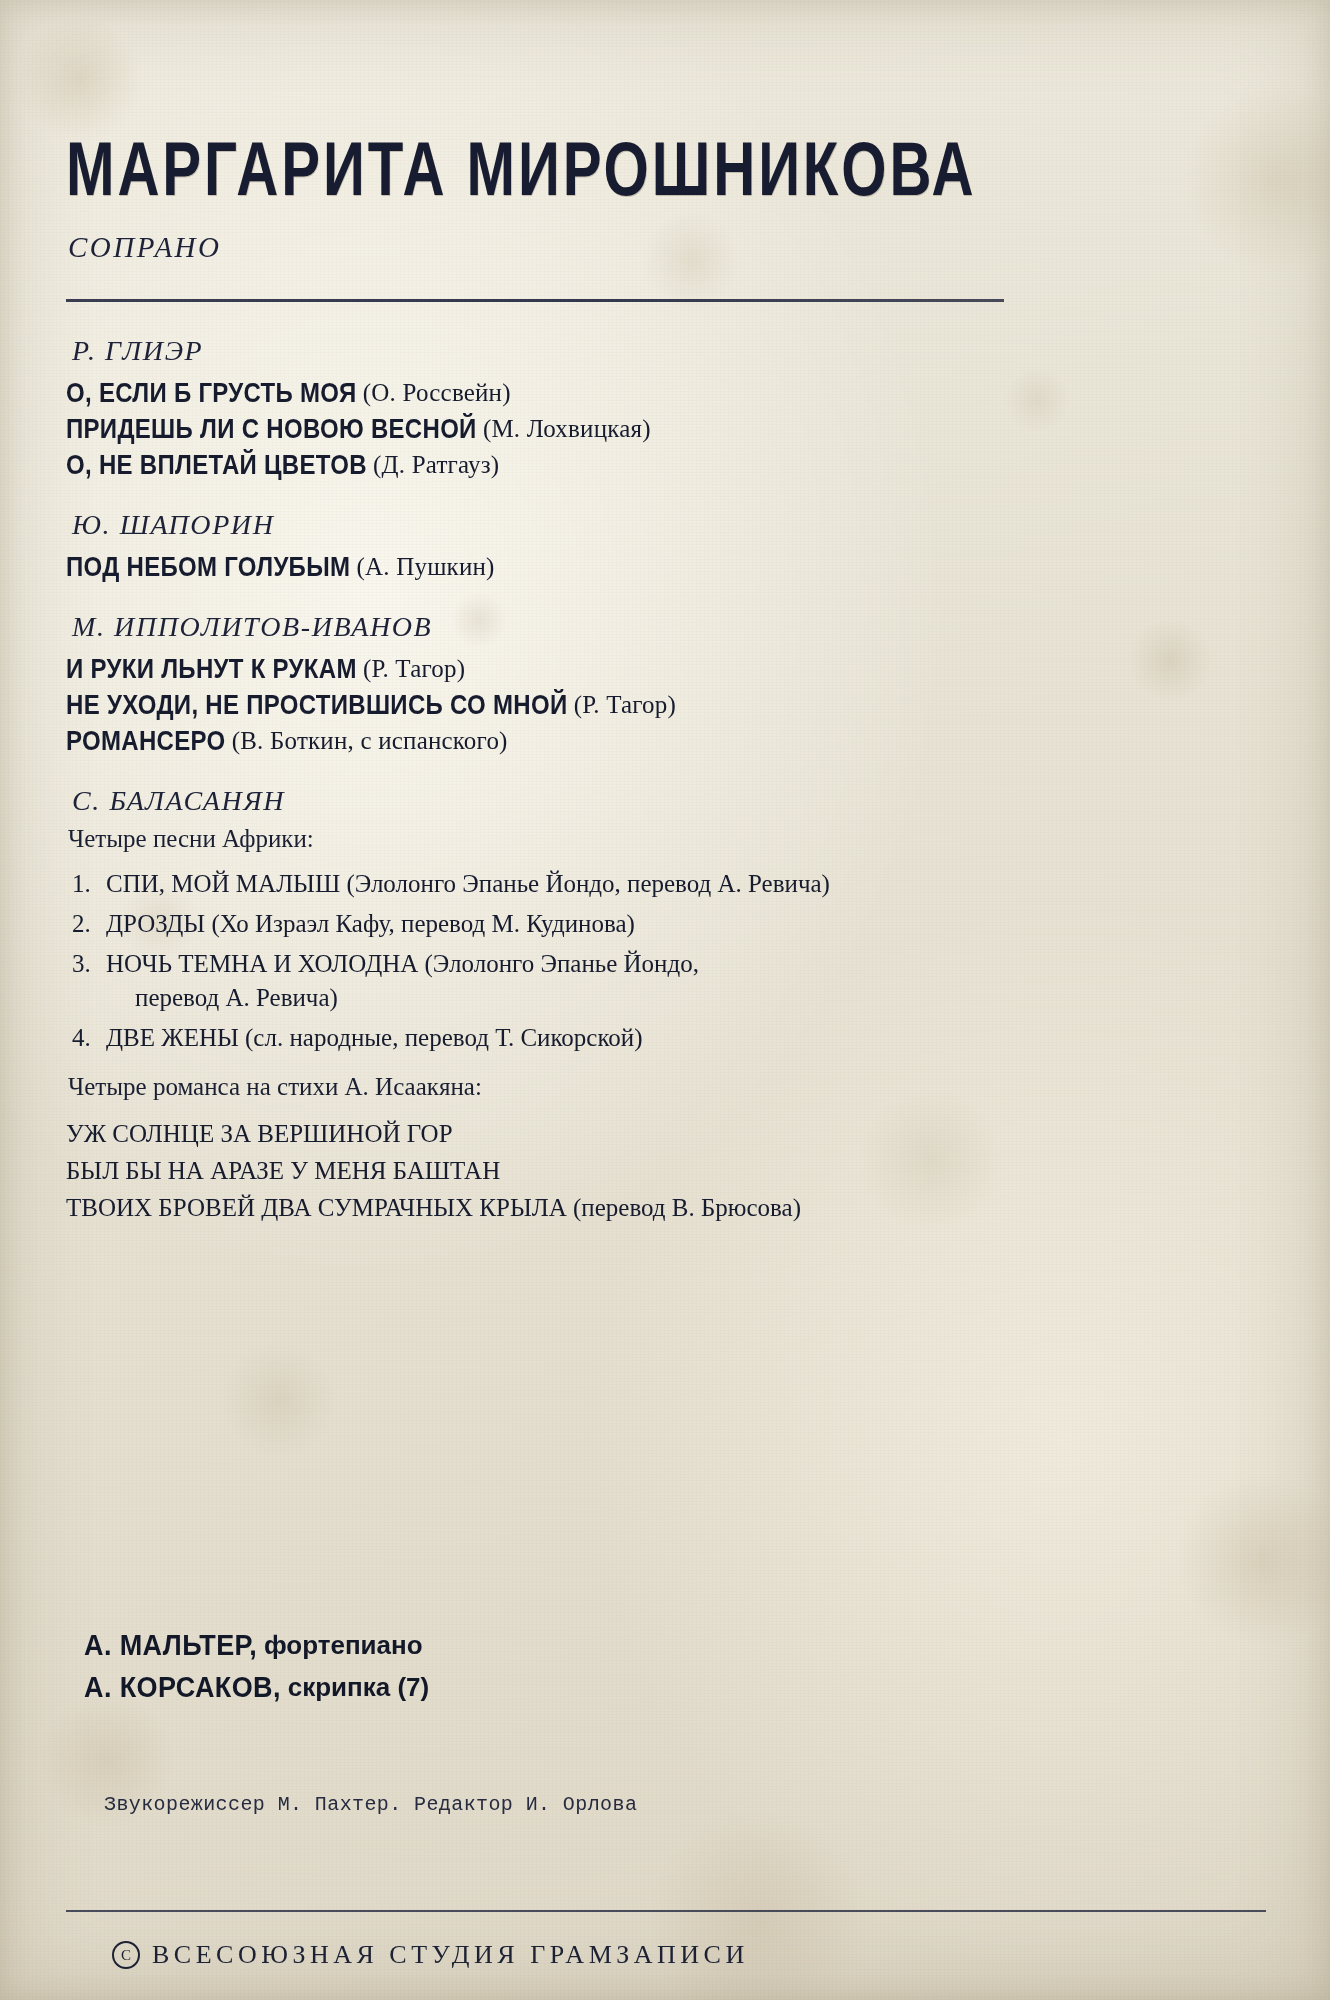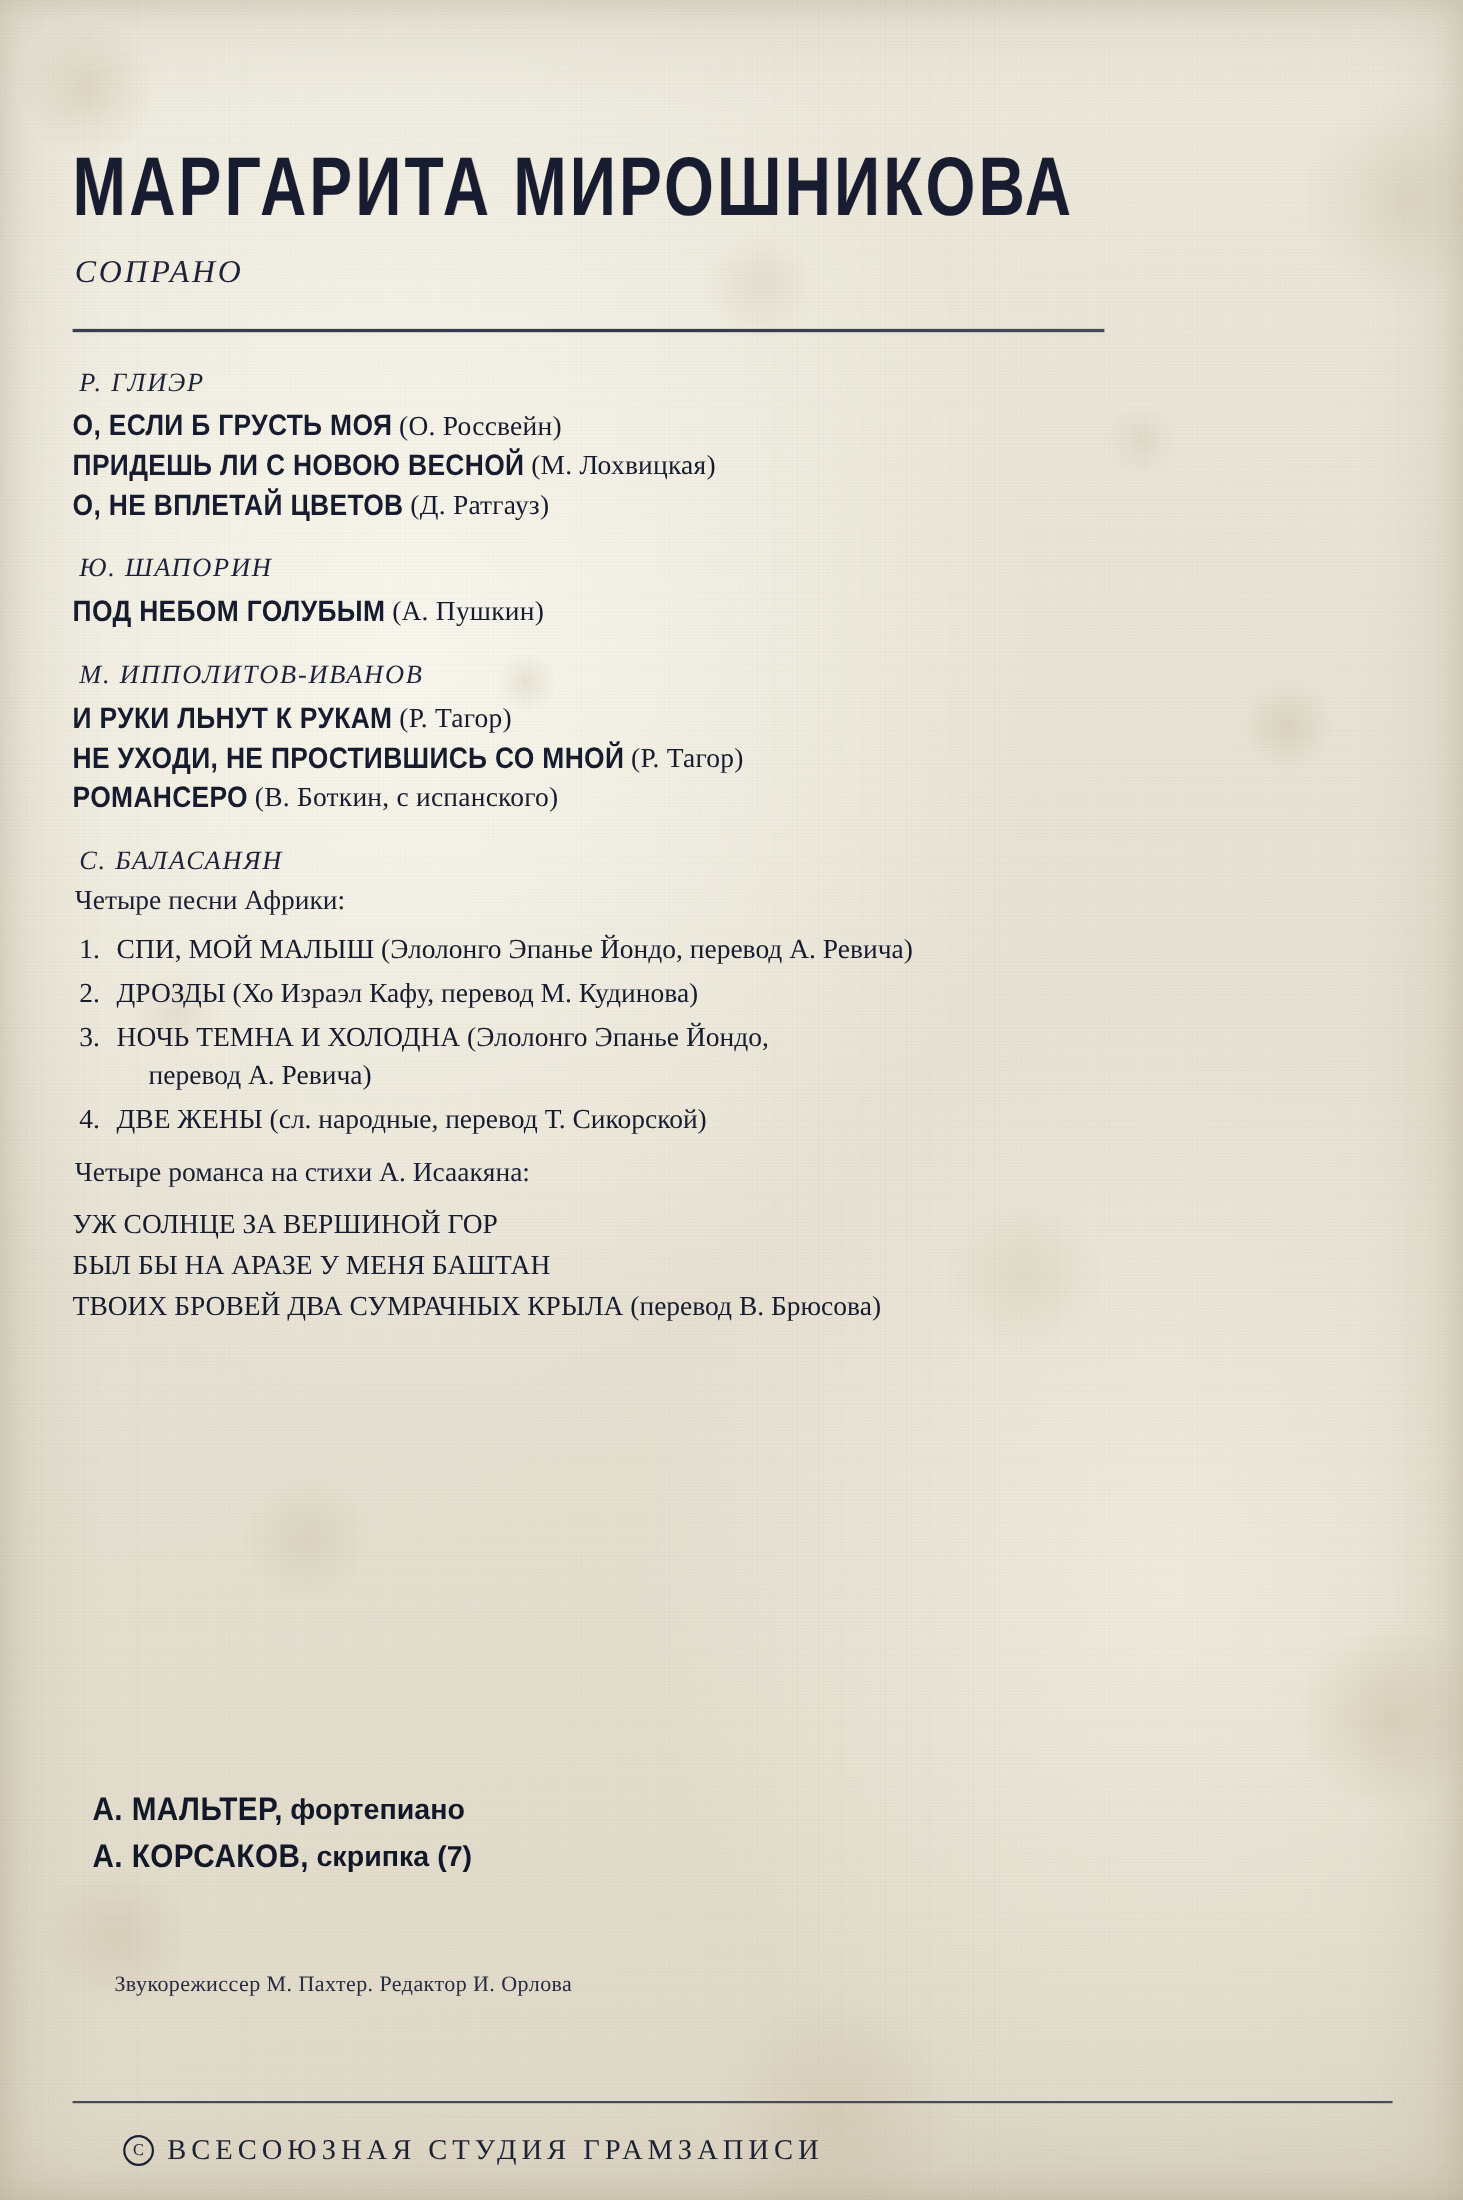--- a/index.html
+++ b/index.html
@@ -116,21 +116,21 @@
   #program {
     position: absolute;
     left: 66px;
     top: 335px;
     width: 1210px;
   }
 
   .composer {
     font-family: "Liberation Serif", serif;
     font-style: italic;
-    font-size: 24px;
+    font-size: 28px;
     letter-spacing: 1.6px;
     color: #1d2238;
     margin: 0 0 8px 6px;
   }
   .group { margin-bottom: 26px; }
   .group.tight { margin-bottom: 22px; }
 
   .track {
     font-size: 25px;
     line-height: 36px;
@@ -214,21 +214,21 @@
   #performers .inst {
     font-family: "Liberation Sans", sans-serif;
     font-weight: 700;
     font-size: 26px;
   }
 
   #credit {
     position: absolute;
     left: 104px;
     top: 1793px;
-    font-family: Liberation Serif, serif;
+    font-family: Liberation Mono, monospace;
     font-size: 20px;
     letter-spacing: 0.4px;
     color: #262b40;
     text-align: center;
   }
 
   #footrule {
     position: absolute;
     left: 66px;
     top: 1910px;

